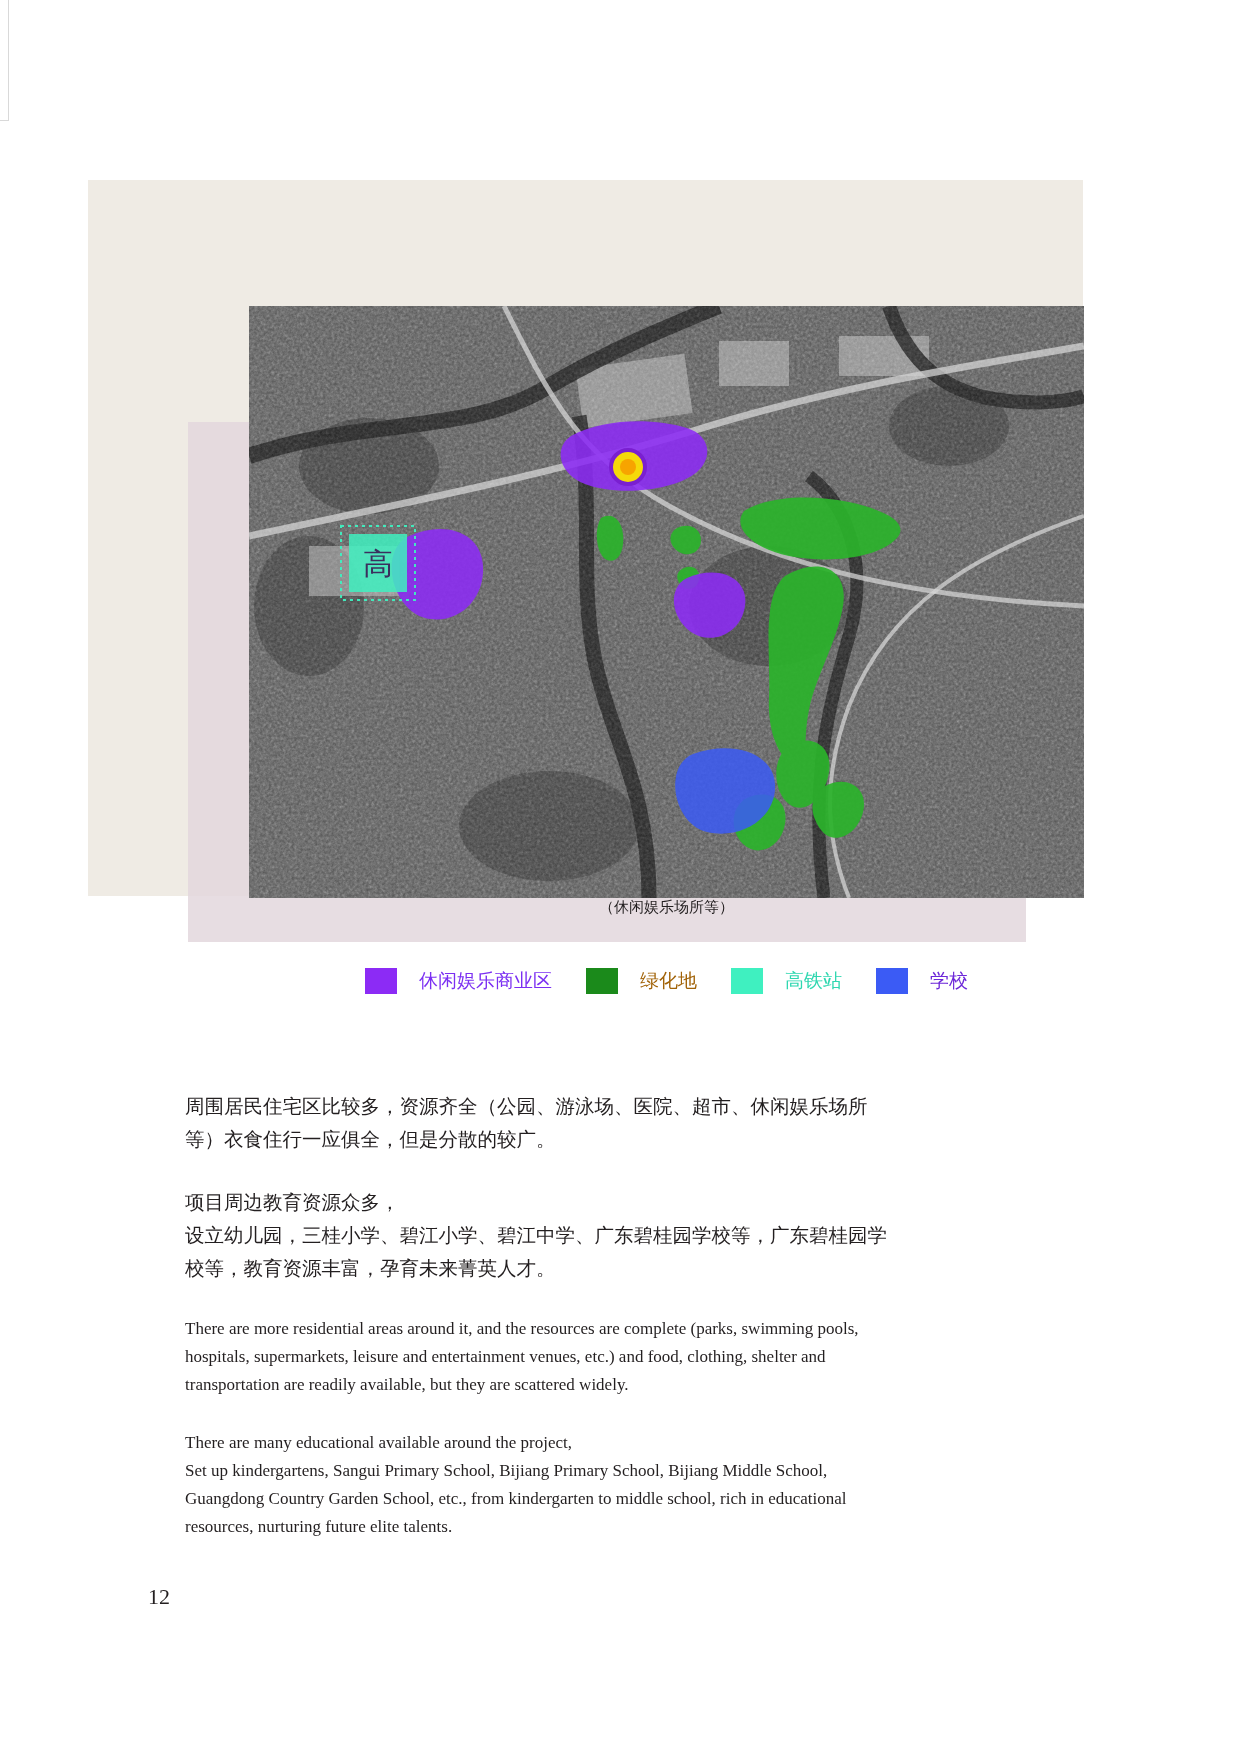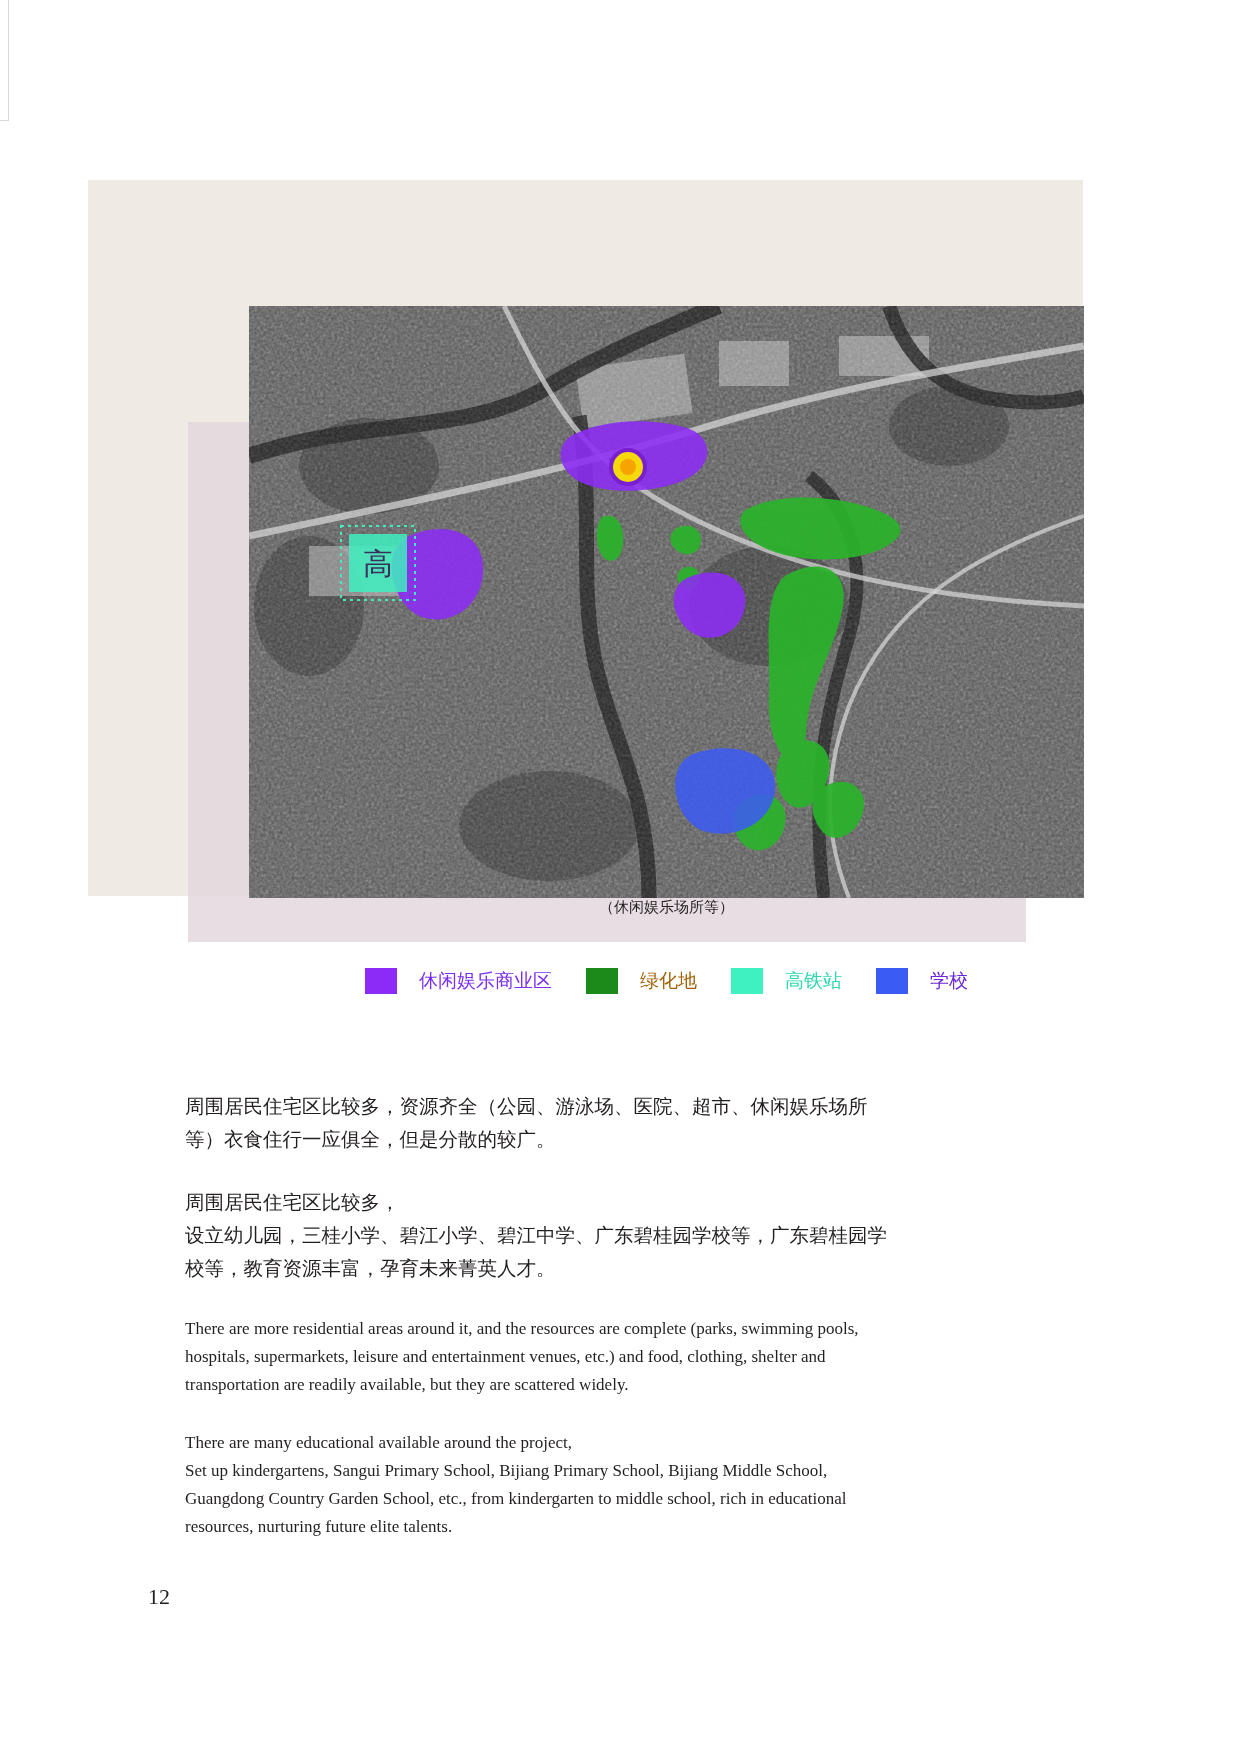--- a/index.html
+++ b/index.html
@@ -250,21 +250,21 @@
   </div>
   <div class="legend-item">
     <span class="legend-swatch" style="background:#3b5bf5"></span>
     <span class="legend-label" style="color:#6d28d9">学校</span>
   </div>
 </div>
 
 <div class="copy">
   <p class="p-cn">周围居民住宅区比较多，资源齐全（公园、游泳场、医院、超市、休闲娱乐场所等）衣食住行一应俱全，但是分散的较广。</p>
   <p class="p-cn">
-    <span>周围居民住宅区比较多，</span><br>
+    <span>项目周边教育资源众多，</span><br>
     <span>设立幼儿园，三桂小学、碧江小学、碧江中学、广东碧桂园学校等，广东碧桂园学校等，教育资源丰富，孕育未来菁英人才。</span>
   </p>
   <p class="p-en">There are more residential areas around it, and the resources are complete (parks, swimming pools, hospitals, supermarkets, leisure and entertainment venues, etc.) and food, clothing, shelter and transportation are readily available, but they are scattered widely.</p>
   <p class="p-en">
     <span>There are many educational available around the project,</span><br>
     <span>Set up kindergartens, Sangui Primary School, Bijiang Primary School, Bijiang Middle School, Guangdong Country Garden School, etc., from kindergarten to middle school, rich in educational resources, nurturing future elite talents.</span>
   </p>
 </div>
 
 <div class="page-number">12</div>

